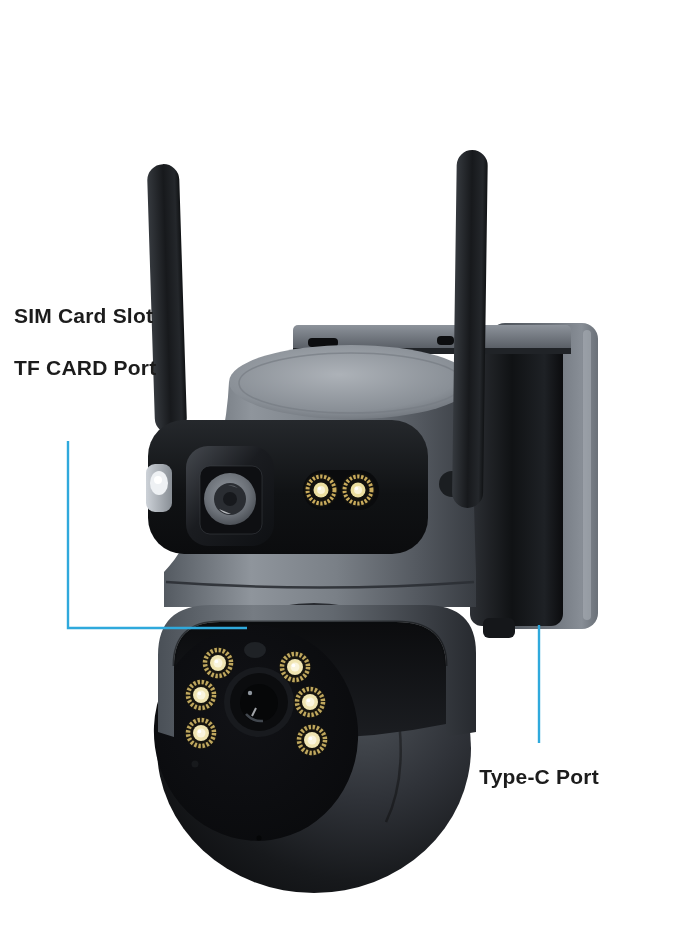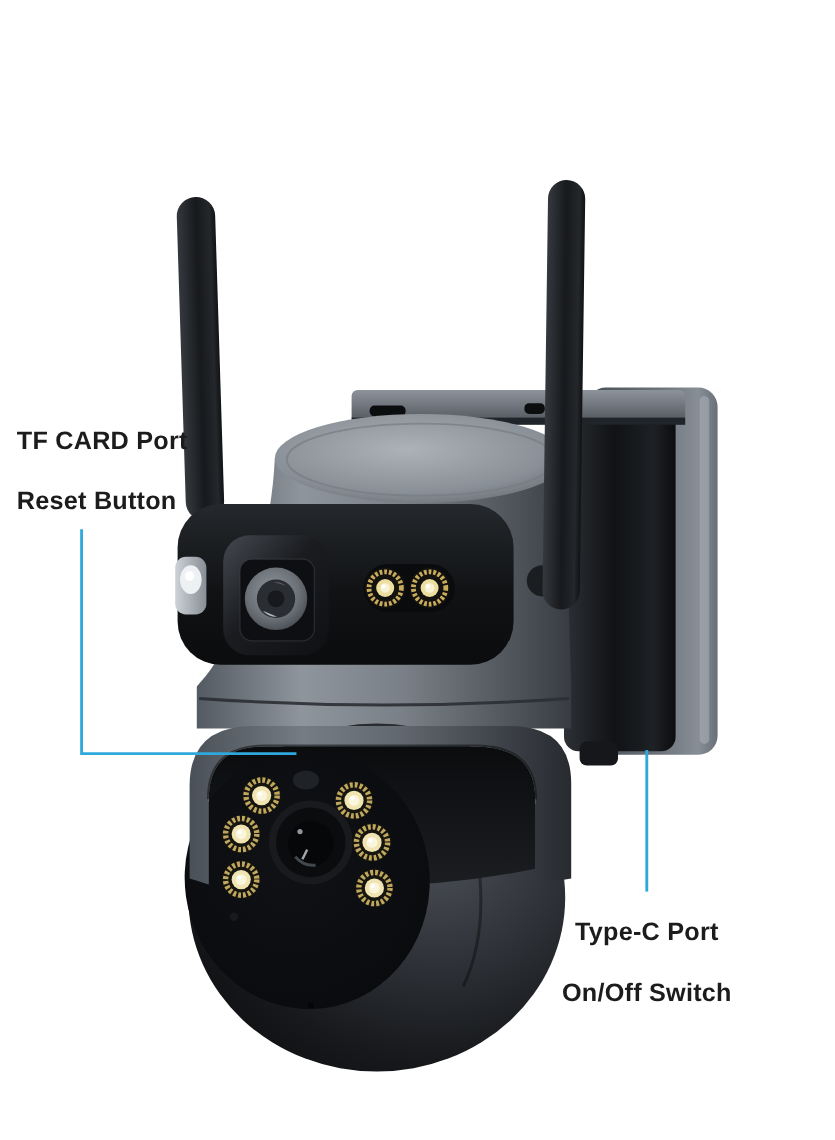--- a/index.html
+++ b/index.html
@@ -233,18 +233,17 @@
       <circle cx="452" cy="484" r="13" fill="#1b1e21"></circle>
       <rect x="452" y="150" width="31" height="358" rx="15.5" fill="url(#gAnt)" transform="rotate(0.8 467 500)"></rect>
     </g>
 
     <g stroke="#2FA9DC" stroke-width="2.4" fill="none">
       <path d="M68,441 L68,628 L247,628"></path>
       <path d="M539,625 L539,743"></path>
     </g>
   </svg>
 
+  <div class="label label-sim">SIM Card Slot</div>
   <div class="label label-tf">TF CARD Port</div>
-  <div class="label label-reset">Reset Button</div>
   <div class="label label-right label-typec">Type-C Port</div>
-  <div class="label label-right label-onoff">On/Off Switch</div>
 
 </div>
 
 </body></html>

